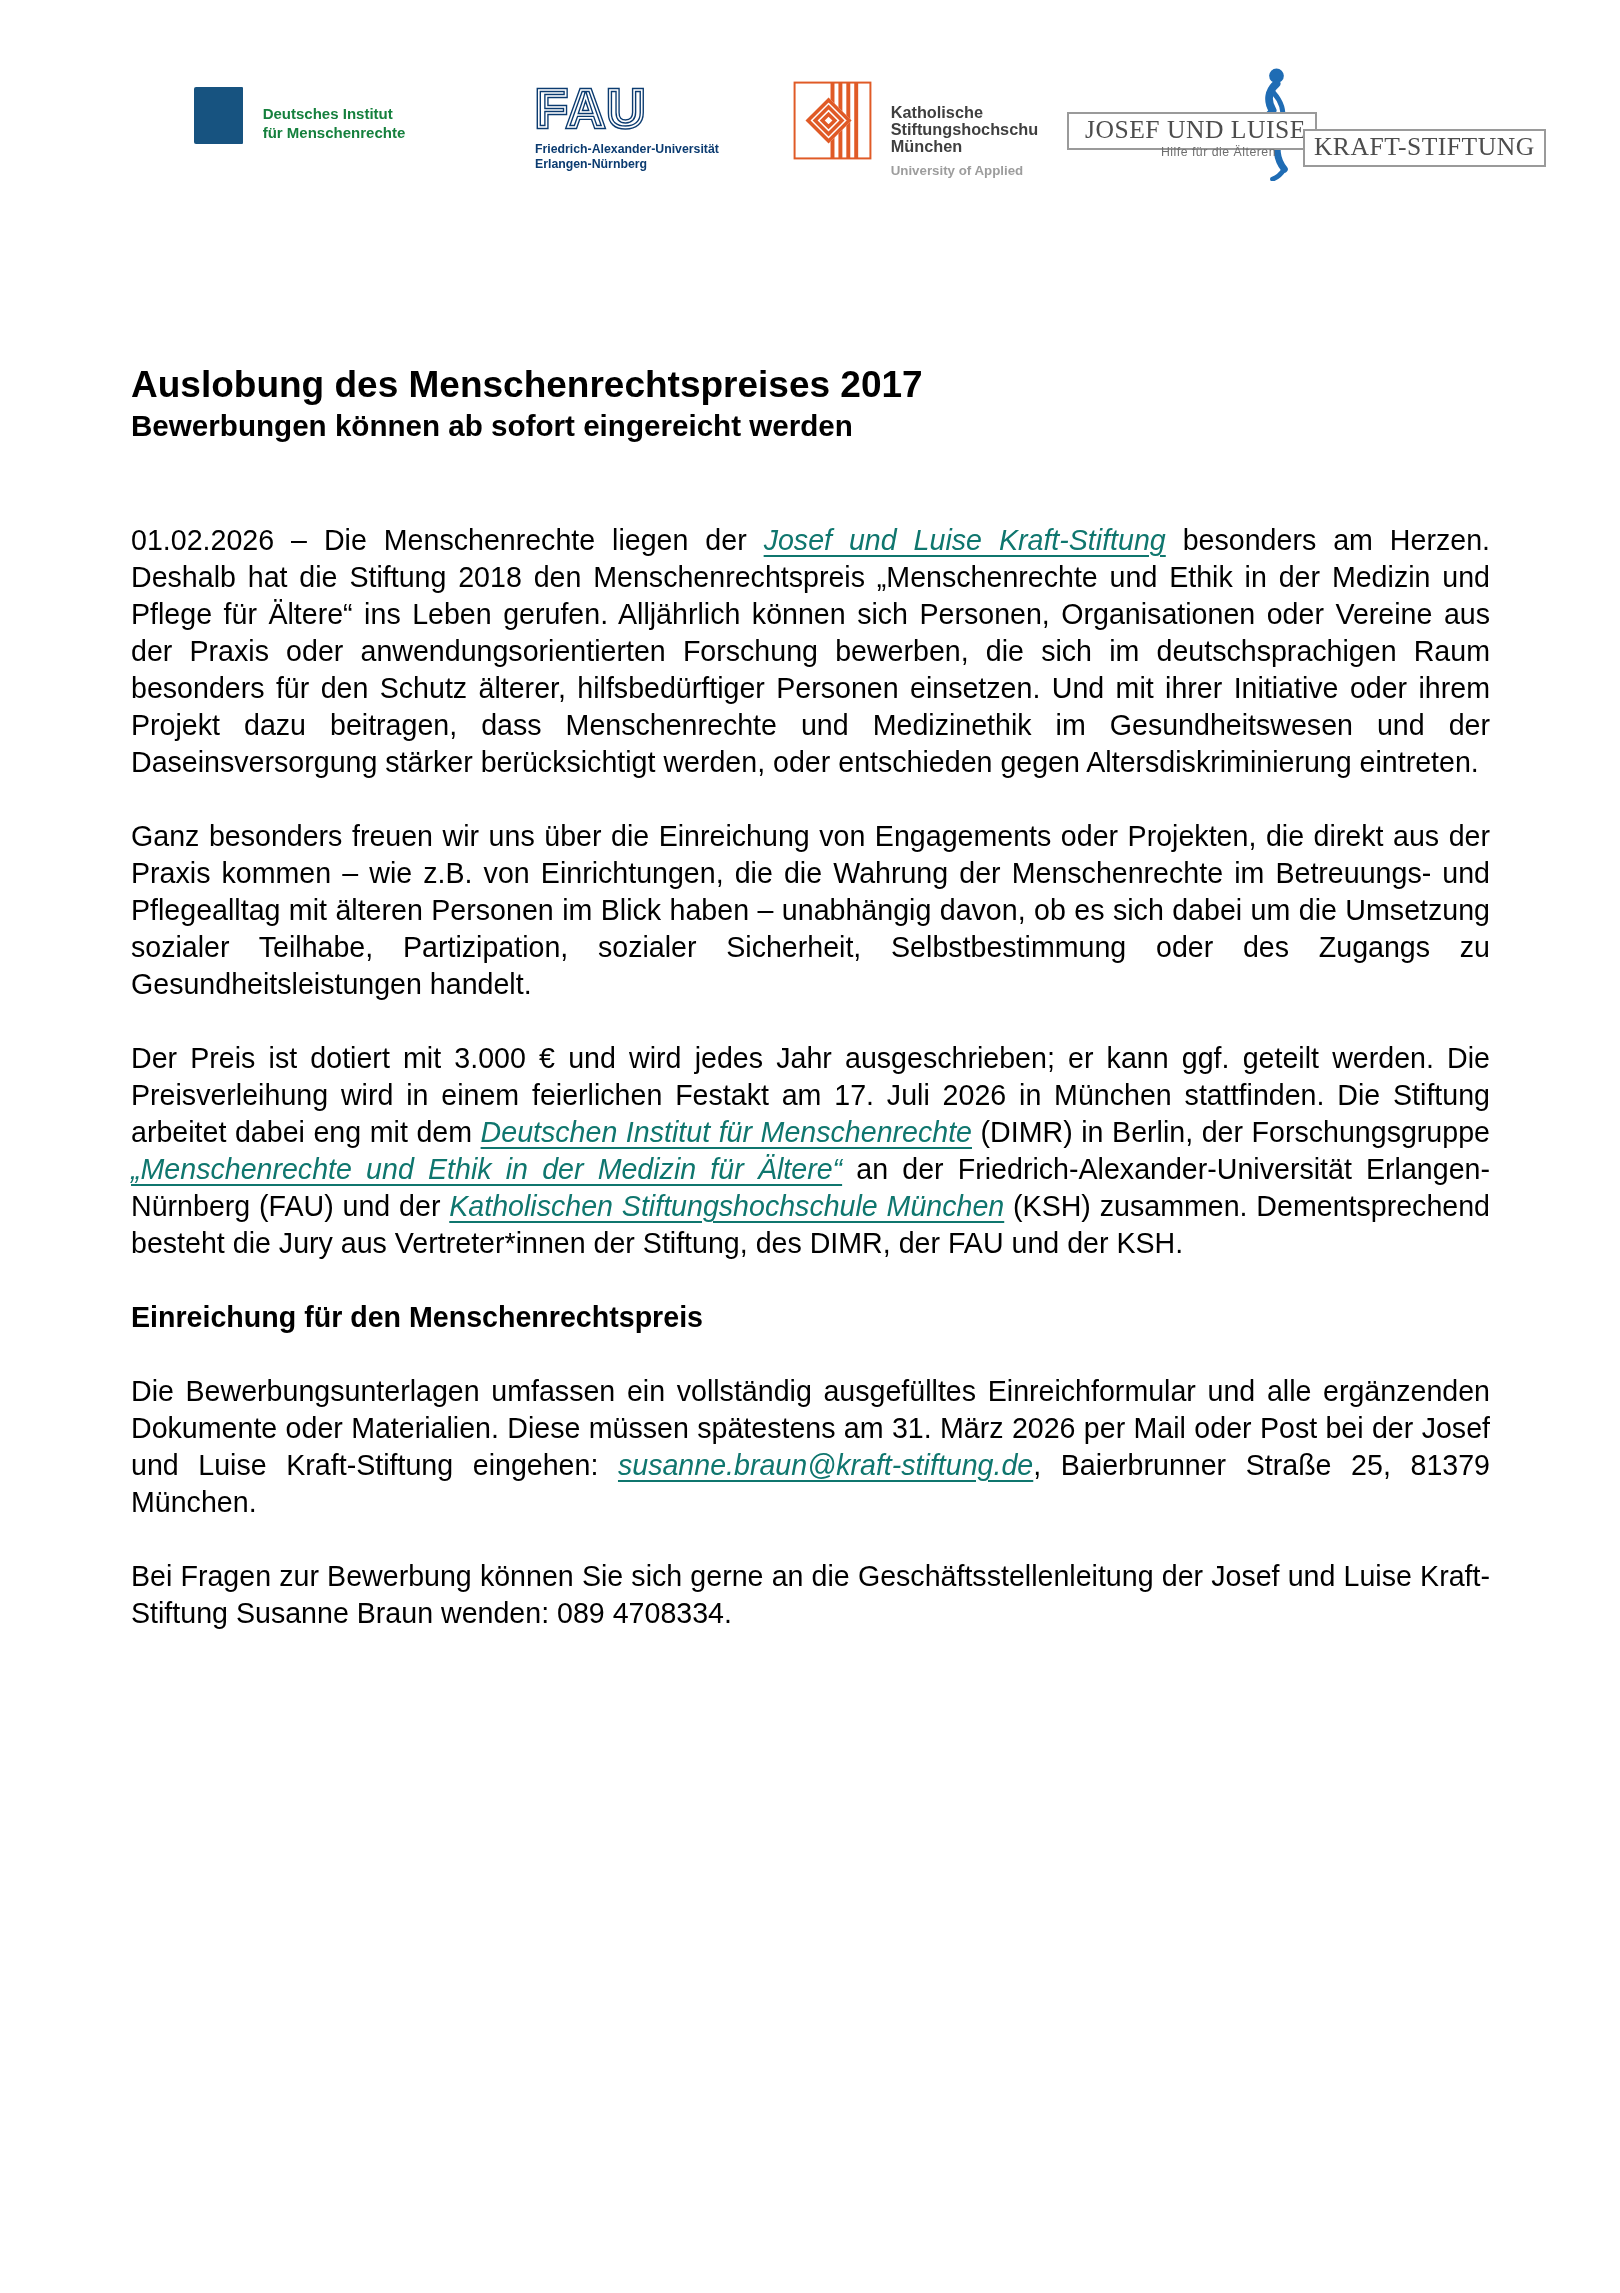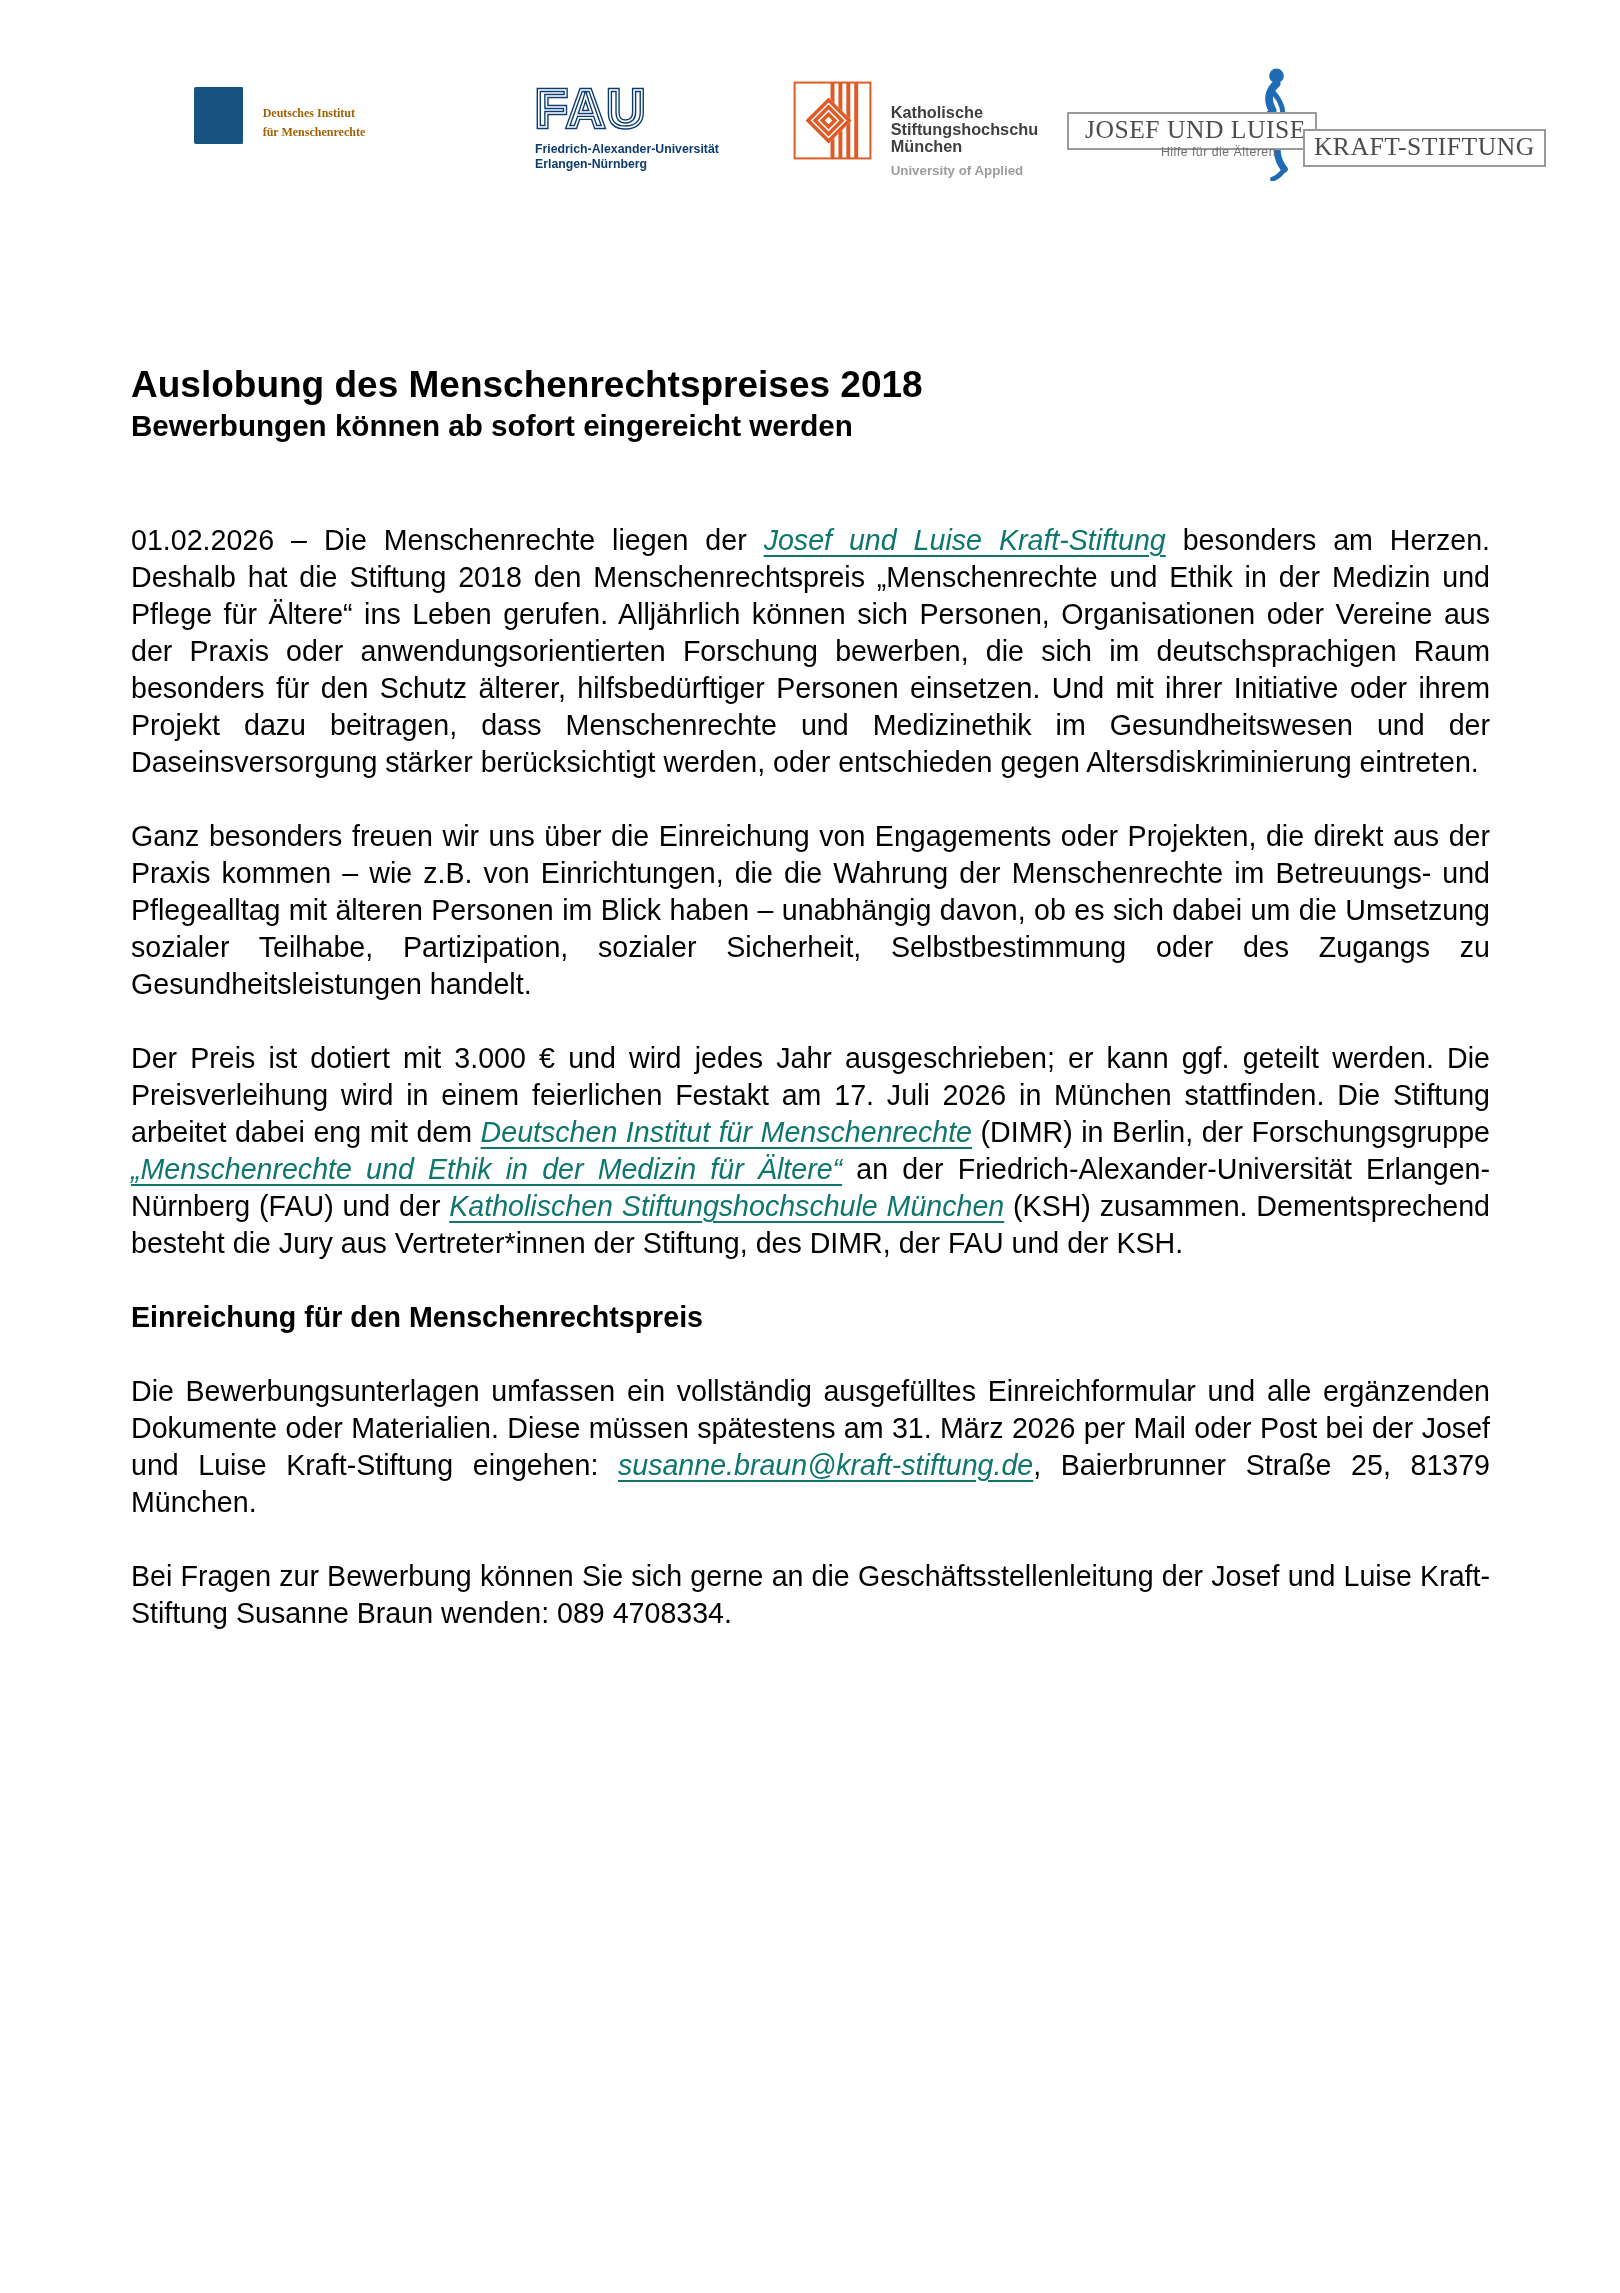--- a/index.html
+++ b/index.html
@@ -6,21 +6,21 @@
   html,body { background:#ffffff; }
   body { font-family:"Liberation Sans", sans-serif; color:#000; }
   .page { position:relative; width:1620px; height:2293px; background:#ffffff; overflow:hidden; margin:0 auto; }
 
   
   .logo-row { position:absolute; left:0; top:0; width:100%; height:256px; }
   .logo { position:absolute; }
 
   .dimr { left:194px; top:87px; display:flex; gap:19.7px; }
   .dimr-mark { width:49px; height:57px; background:#175380; border-radius:2px 1px 1px 2px; }
-  .dimr-text { align-self:flex-end; color:#a16207; font-weight:bold; font-size:12px; line-height:19.7px; padding-bottom:1px; white-space:nowrap;font-family:Liberation Serif, serif; }
+  .dimr-text { align-self:flex-end; color:#15803d; font-weight:bold; font-size:15px; line-height:19.7px; padding-bottom:1px; white-space:nowrap; }
 
   .fau { left:535px; top:83px; }
   .fau-text { margin-top:5.9px; color:#0b3b70; font-weight:bold; font-size:12.3px; line-height:15.3px; white-space:nowrap; }
 
   .ksh { left:791px; top:81px; display:flex; gap:16.7px; }
   .ksh-text { padding-top:22.7px; }
   .ksh-name { font-weight:bold; font-size:16.3px; line-height:17px; color:#3f3f3f; width:148px; overflow:hidden; }
   .ksh-name div { white-space:nowrap; }
   .ksh-muted { margin-top:8px; color:#9d9d9d; font-weight:bold; font-size:13.3px; white-space:nowrap; width:148px; overflow:hidden; }
 
@@ -110,21 +110,21 @@
         </g>
       </svg>
       <span class="kraft-box kraft-box1">JOSEF UND LUISE</span>
       <span class="kraft-tagline">Hilfe für die Älteren</span>
       <span class="kraft-box kraft-box2">KRAFT-STIFTUNG</span>
     </div>
 
   </header>
 
   <main class="doc">
-    <h1 class="title">Auslobung des Menschenrechtspreises 2018</h1>
+    <h1 class="title">Auslobung des Menschenrechtspreises 2017</h1>
     <h2 class="subtitle">Bewerbungen können ab sofort eingereicht werden</h2>
     <div id="blocks">
         <p class="para"><span>01.02.2026 – Die Menschenrechte liegen der </span><a href="#" class="doc-link">Josef und Luise Kraft-Stiftung</a><span> besonders am Herzen. Deshalb hat die Stiftung 2018 den Menschenrechtspreis „Menschenrechte und Ethik in der Medizin und Pflege für Ältere“ ins Leben gerufen. Alljährlich können sich Personen, Organisationen oder Vereine aus der Praxis oder anwendungsorientierten Forschung bewerben, die sich im deutschsprachigen Raum besonders für den Schutz älterer, hilfsbedürftiger Personen einsetzen. Und mit ihrer Initiative oder ihrem Projekt dazu beitragen, dass Menschenrechte und Medizinethik im Gesundheitswesen und der Daseinsversorgung stärker berücksichtigt werden, oder entschieden gegen Altersdiskriminierung eintreten.</span></p>
         <p class="para"><span>Ganz besonders freuen wir uns über die Einreichung von Engagements oder Projekten, die direkt aus der Praxis kommen – wie z.B. von Einrichtungen, die die Wahrung der Menschenrechte im Betreuungs- und Pflegealltag mit älteren Personen im Blick haben – unabhängig davon, ob es sich dabei um die Umsetzung sozialer Teilhabe, Partizipation, sozialer Sicherheit, Selbstbestimmung oder des Zugangs zu Gesundheitsleistungen handelt.</span></p>
         <p class="para"><span>Der Preis ist dotiert mit 3.000 € und wird jedes Jahr ausgeschrieben; er kann ggf. geteilt werden. Die Preisverleihung wird in einem feierlichen Festakt am 17. Juli 2026 in München stattfinden. Die Stiftung arbeitet dabei eng mit dem </span><a href="#" class="doc-link">Deutschen Institut für Menschenrechte</a><span> (DIMR) in Berlin, der Forschungsgruppe </span><a href="#" class="doc-link">„Menschenrechte und Ethik in der Medizin für Ältere“</a><span> an der Friedrich-Alexander-Universität Erlangen-Nürnberg (FAU) und der </span><a href="#" class="doc-link">Katholischen Stiftungshochschule München</a><span> (KSH) zusammen. Dementsprechend besteht die Jury aus Vertreter*innen der Stiftung, des DIMR, der FAU und der KSH.</span></p>
         <p class="heading"><span>Einreichung für den Menschenrechtspreis</span></p>
         <p class="para"><span>Die Bewerbungsunterlagen umfassen ein vollständig ausgefülltes Einreichformular und alle ergänzenden Dokumente oder Materialien. Diese müssen spätestens am 31. März 2026 per Mail oder Post bei der Josef und Luise Kraft-Stiftung eingehen: </span><a href="#" class="doc-link">susanne.braun@kraft-stiftung.de</a><span>, Baierbrunner Straße 25, 81379 München.</span></p>
         <p class="para"><span>Bei Fragen zur Bewerbung können Sie sich gerne an die Geschäftsstellenleitung der Josef und Luise Kraft-Stiftung Susanne Braun wenden: 089 4708334.</span></p>
       </div>
   </main>

